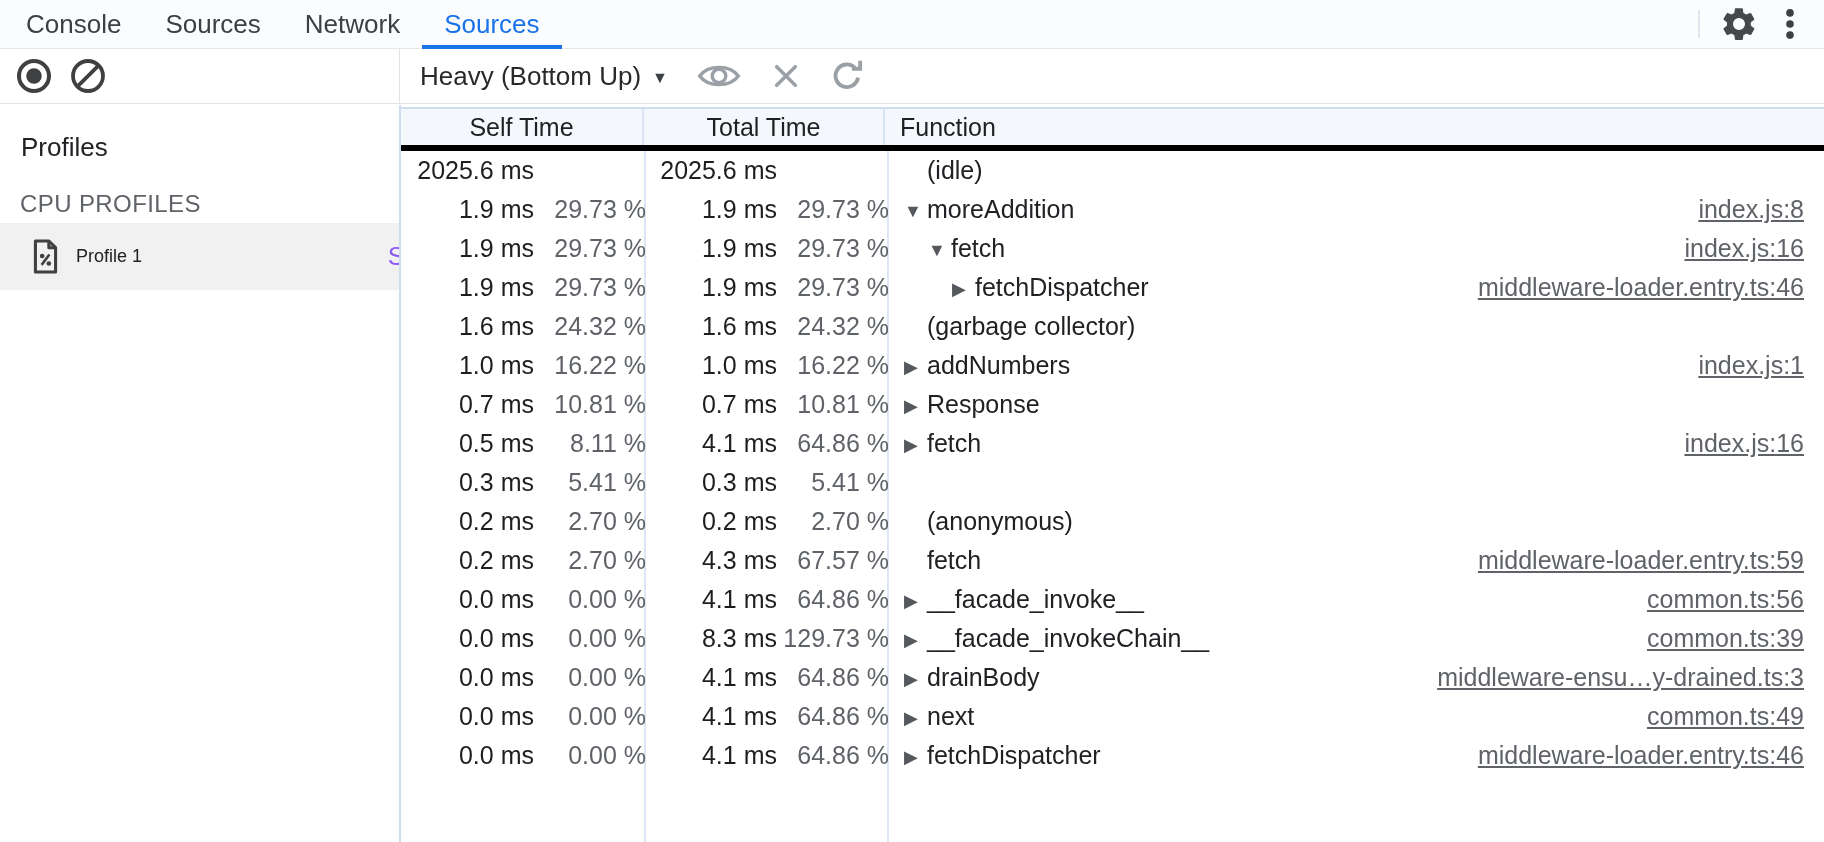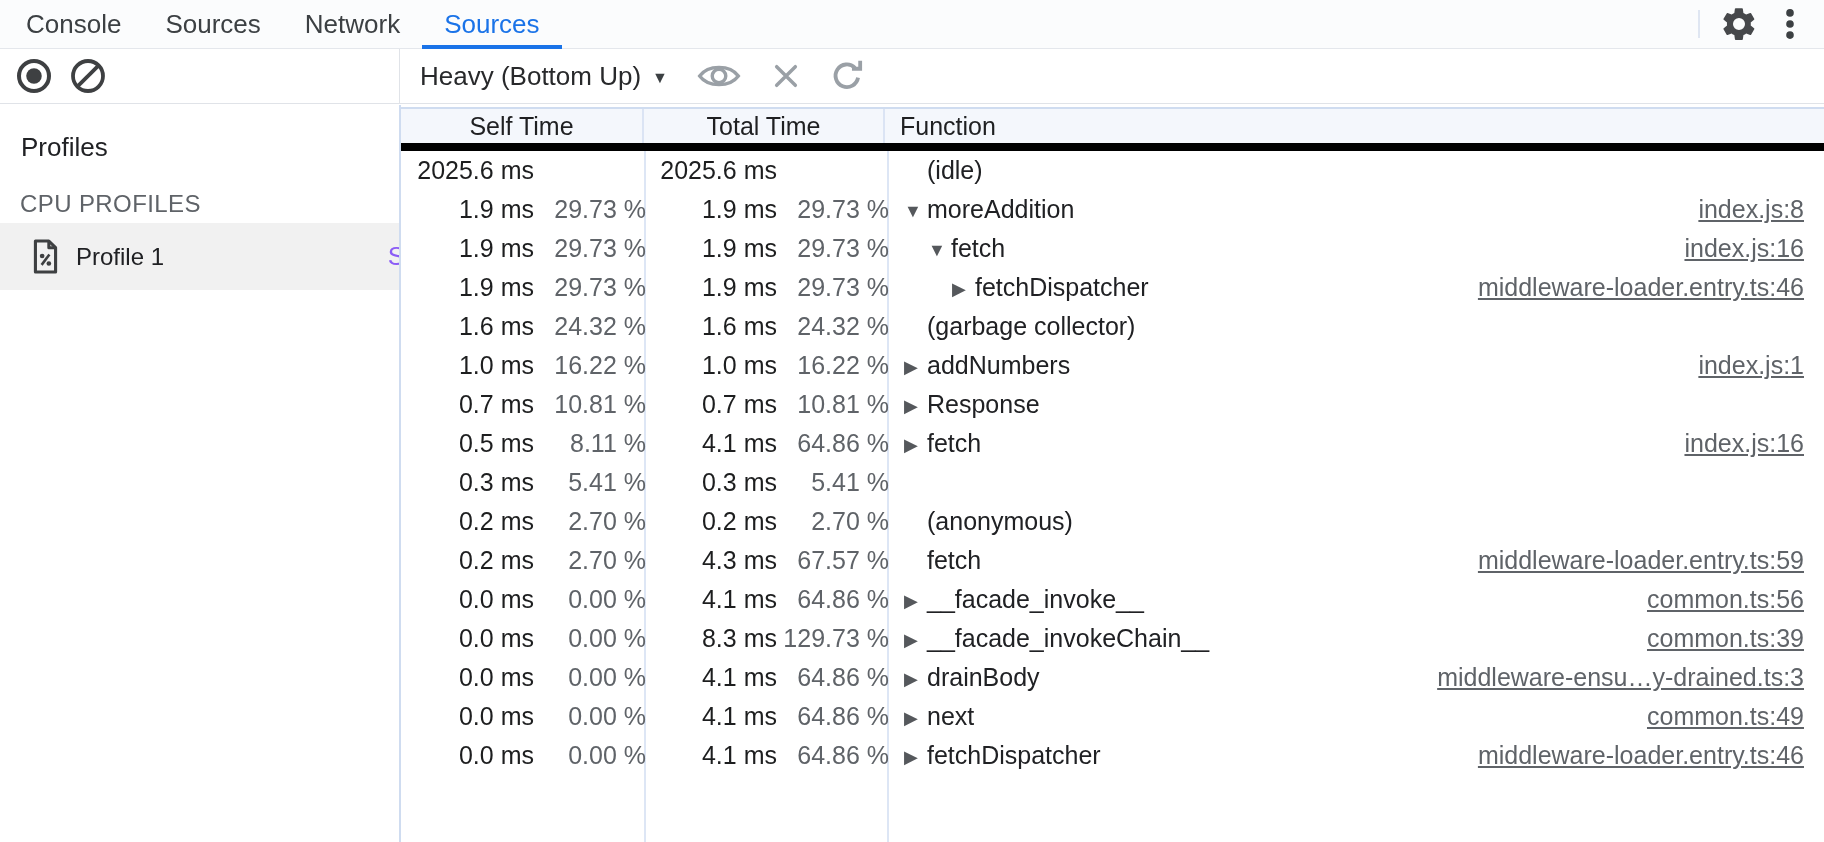--- a/index.html
+++ b/index.html
@@ -46,28 +46,28 @@
 
   
   .sidebar { position:absolute; top:105px; left:0; width:460px; bottom:0; background:#fff; }
   .profiles-title { position:absolute; top:27px; left:21px; font-size:26px; color:#202124; }
   .cpu-heading { position:absolute; top:85px; left:20px; font-size:24px; color:#5f6368; letter-spacing:.4px; }
   .profile-item {
     position:absolute; top:118px; left:0; right:0; height:67px;
     background:#f1f1f1; display:flex; align-items:center;
     padding:0 13px 0 30px;
   }
-  .profile-name { margin-left:15px; font-size:24px; color:#202124; }
+  .profile-name { margin-left:15px; font-size:18px; color:#202124; }
   .save-link { margin-left:auto; font-size:26px; color:#8b5cf6; cursor:pointer; }
 
   
   .main { position:absolute; top:105px; left:399px; right:0; bottom:0; border-left:2px solid #cfdcf0; background:#fff; }
   .grid-header {
     position:absolute; top:2px; left:0; right:0; height:44px;
-    background:#f4f7fc; border-top:2px solid #cfdcf0; border-bottom:8px solid #000000;
+    background:#f4f7fc; border-top:2px solid #cfdcf0; border-bottom:6px solid #000000;
     display:flex;
   }
   .hcell { font-size:25px; color:#1f2022; display:flex; align-items:center; justify-content:center; }
   .hcell.self  { width:243px; border-right:2px solid #dbe4f4; }
   .hcell.total { width:241px; border-right:2px solid #dbe4f4; }
   .hcell.fn    { flex:1; justify-content:flex-start; padding-left:15px; }
 
   .col-line { position:absolute; top:46px; bottom:0; width:2px; background:#dde6f5; }
   .col-line.c1 { left:243px; }
   .col-line.c2 { left:486px; }

